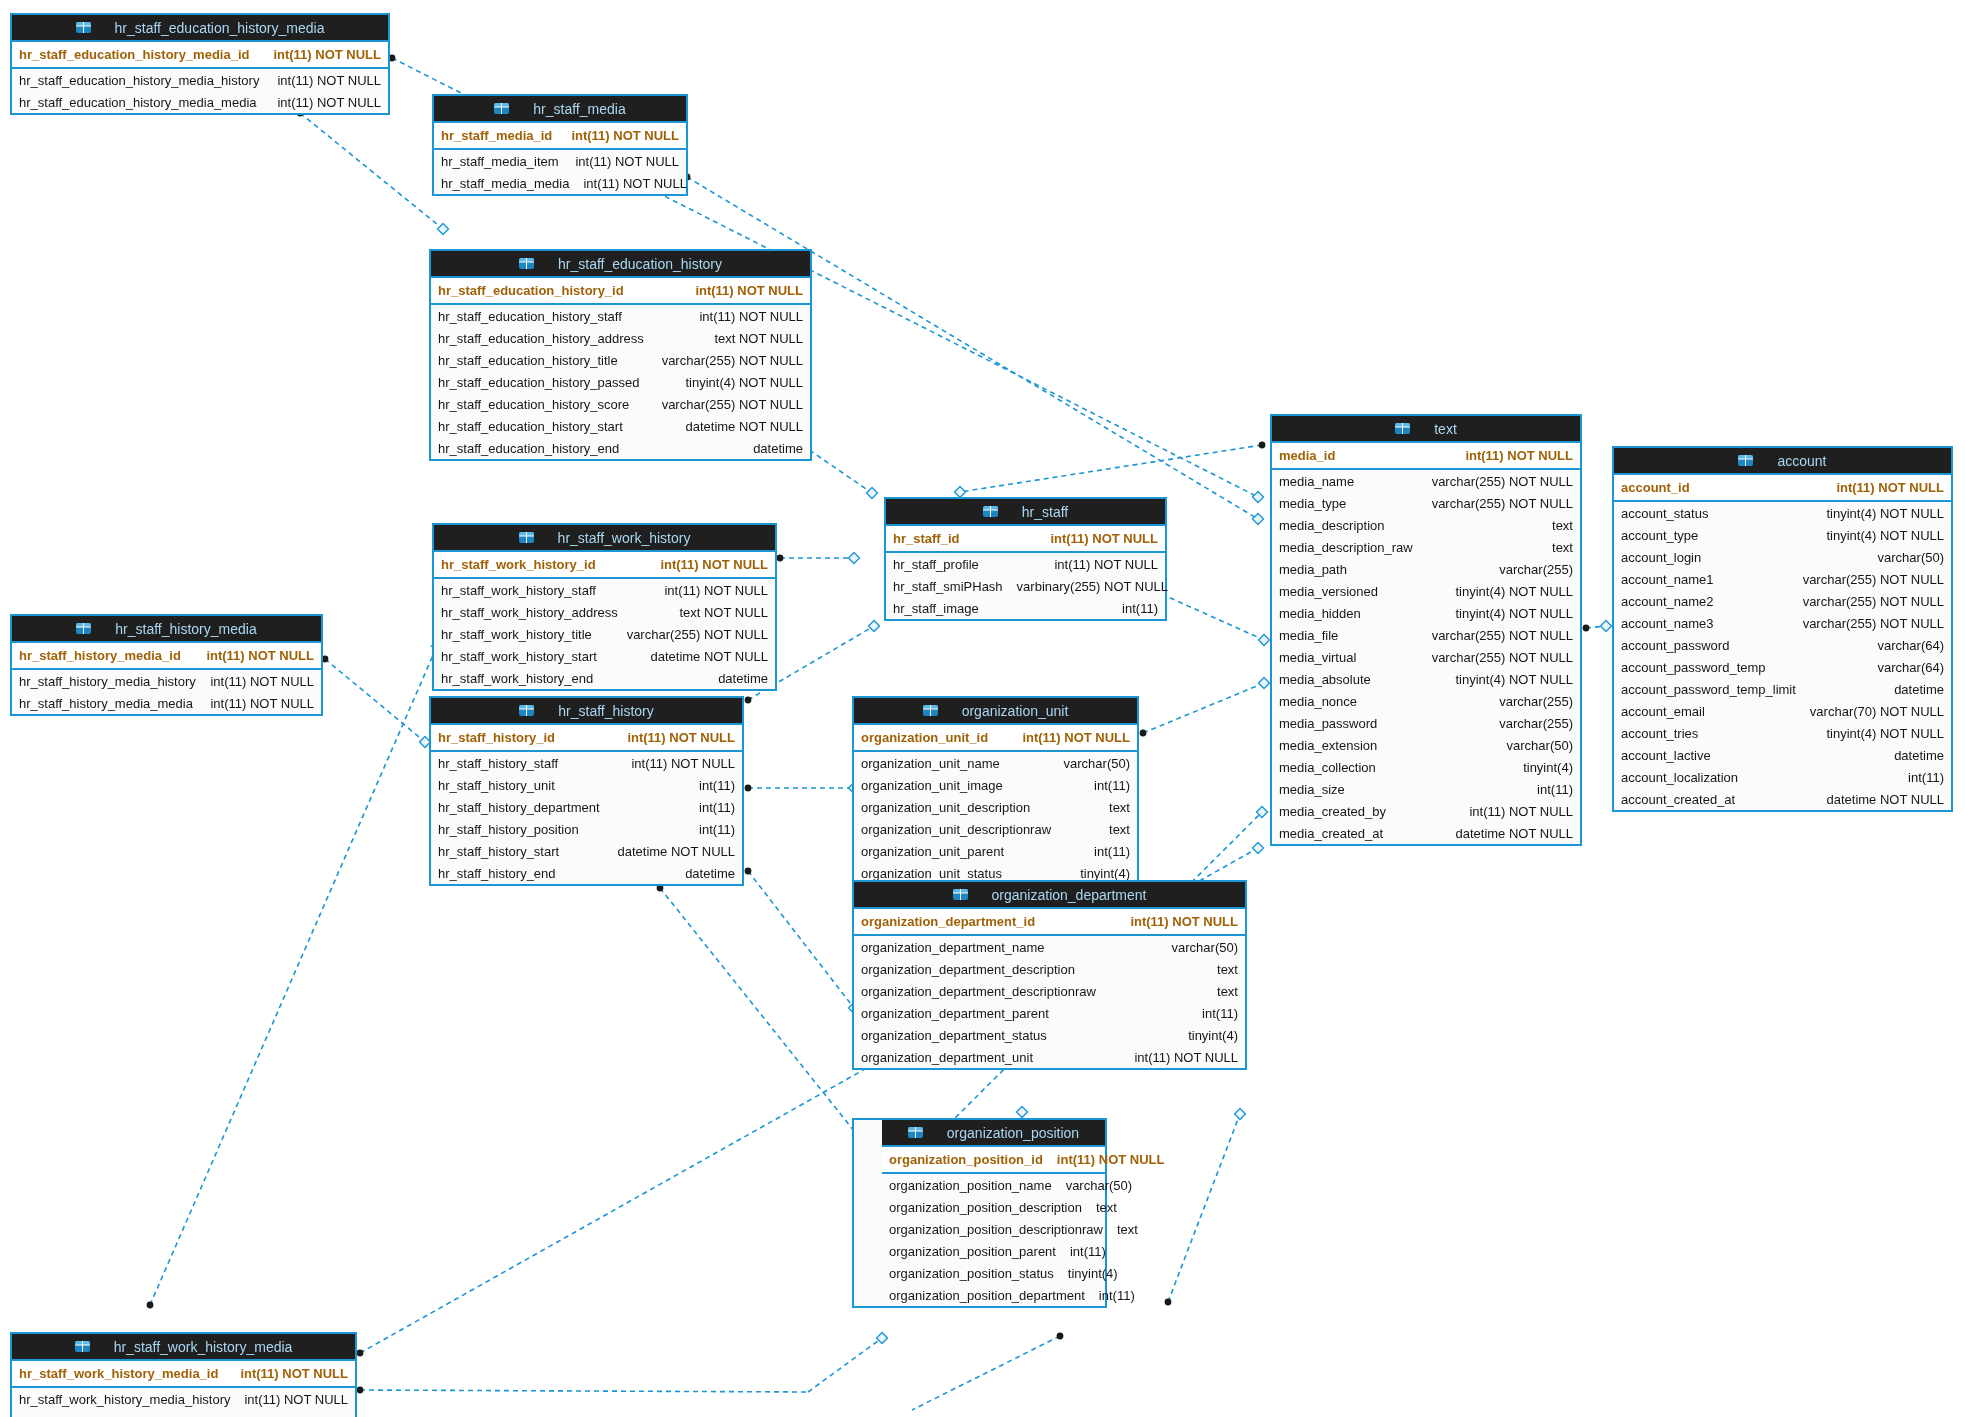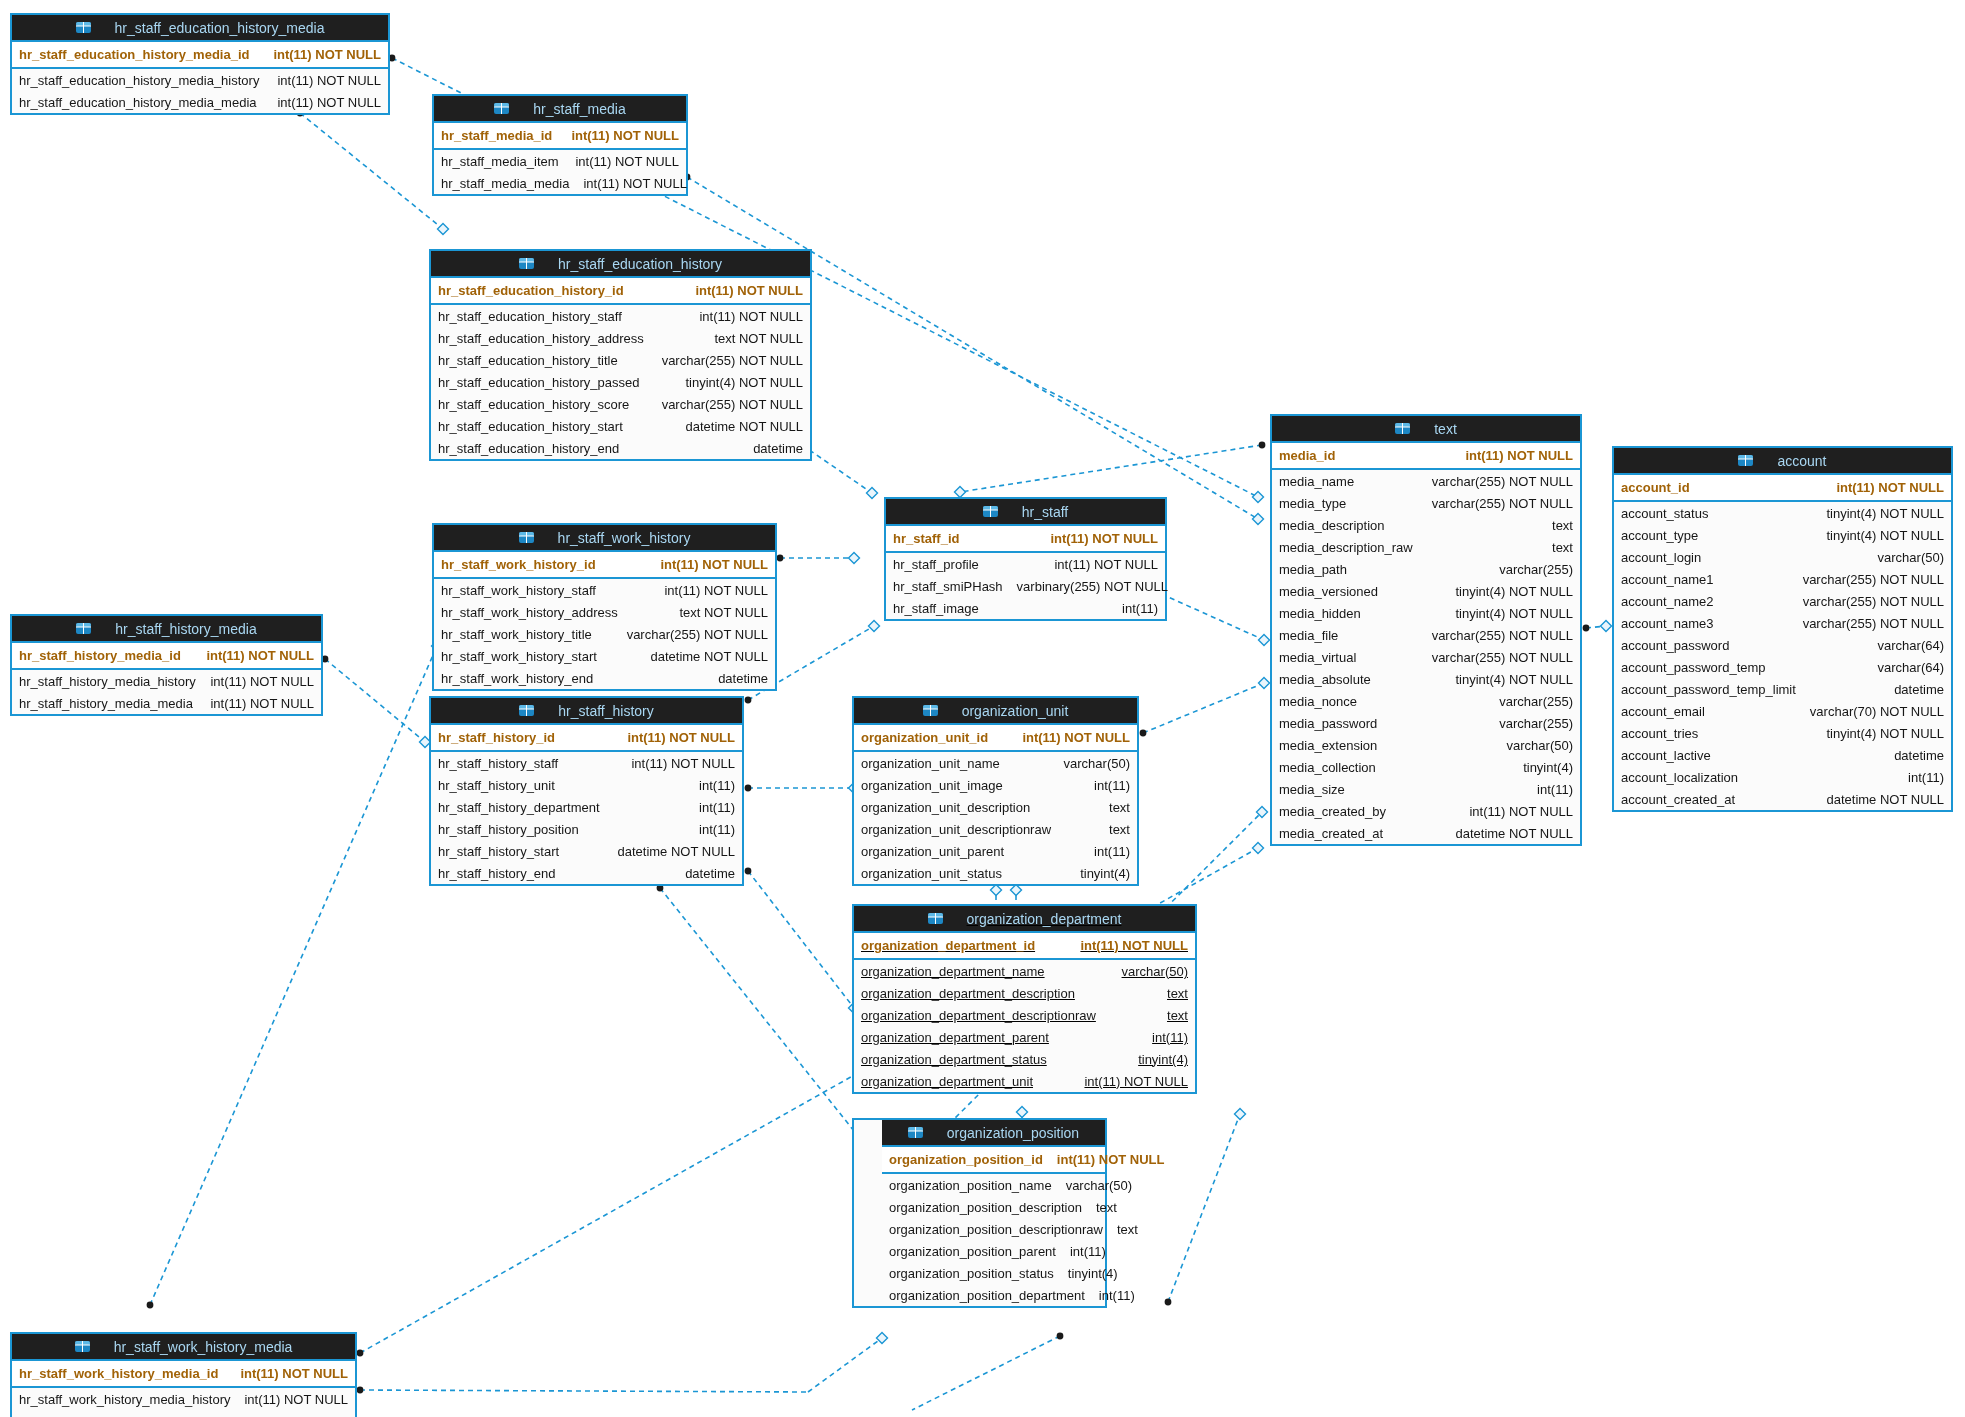--- a/index.html
+++ b/index.html
@@ -379,21 +379,21 @@
       </div>
       <div class="col-row">
         <span class="col-name">organization_unit_parent</span>
         <span class="col-type">int(11)</span>
       </div>
       <div class="col-row">
         <span class="col-name">organization_unit_status</span>
         <span class="col-type">tinyint(4)</span>
       </div>
     </div>
-    <div class="tbl" style="left: 852px; top: 904px; width: 345px; text-decoration: underline;">
+    <div class="tbl" style="left: 852px; top: 880px; width: 395px;">
       <div class="tbl-header">
         <svg width="15" height="11" class="tbl-icon">
           <rect width="15" height="11" rx="2" fill="#1d87c4"></rect>
           <rect width="15" height="4" rx="2" fill="#5cb8e6"></rect>
           <line x1="0" y1="4" x2="15" y2="4" stroke="#ffffff" stroke-width="1"></line>
           <line x1="7.5" y1="0" x2="7.5" y2="11" stroke="#ffffff" stroke-width="1"></line>
         </svg>
         <span>organization_department</span>
       </div>
       <div class="pk-row">

